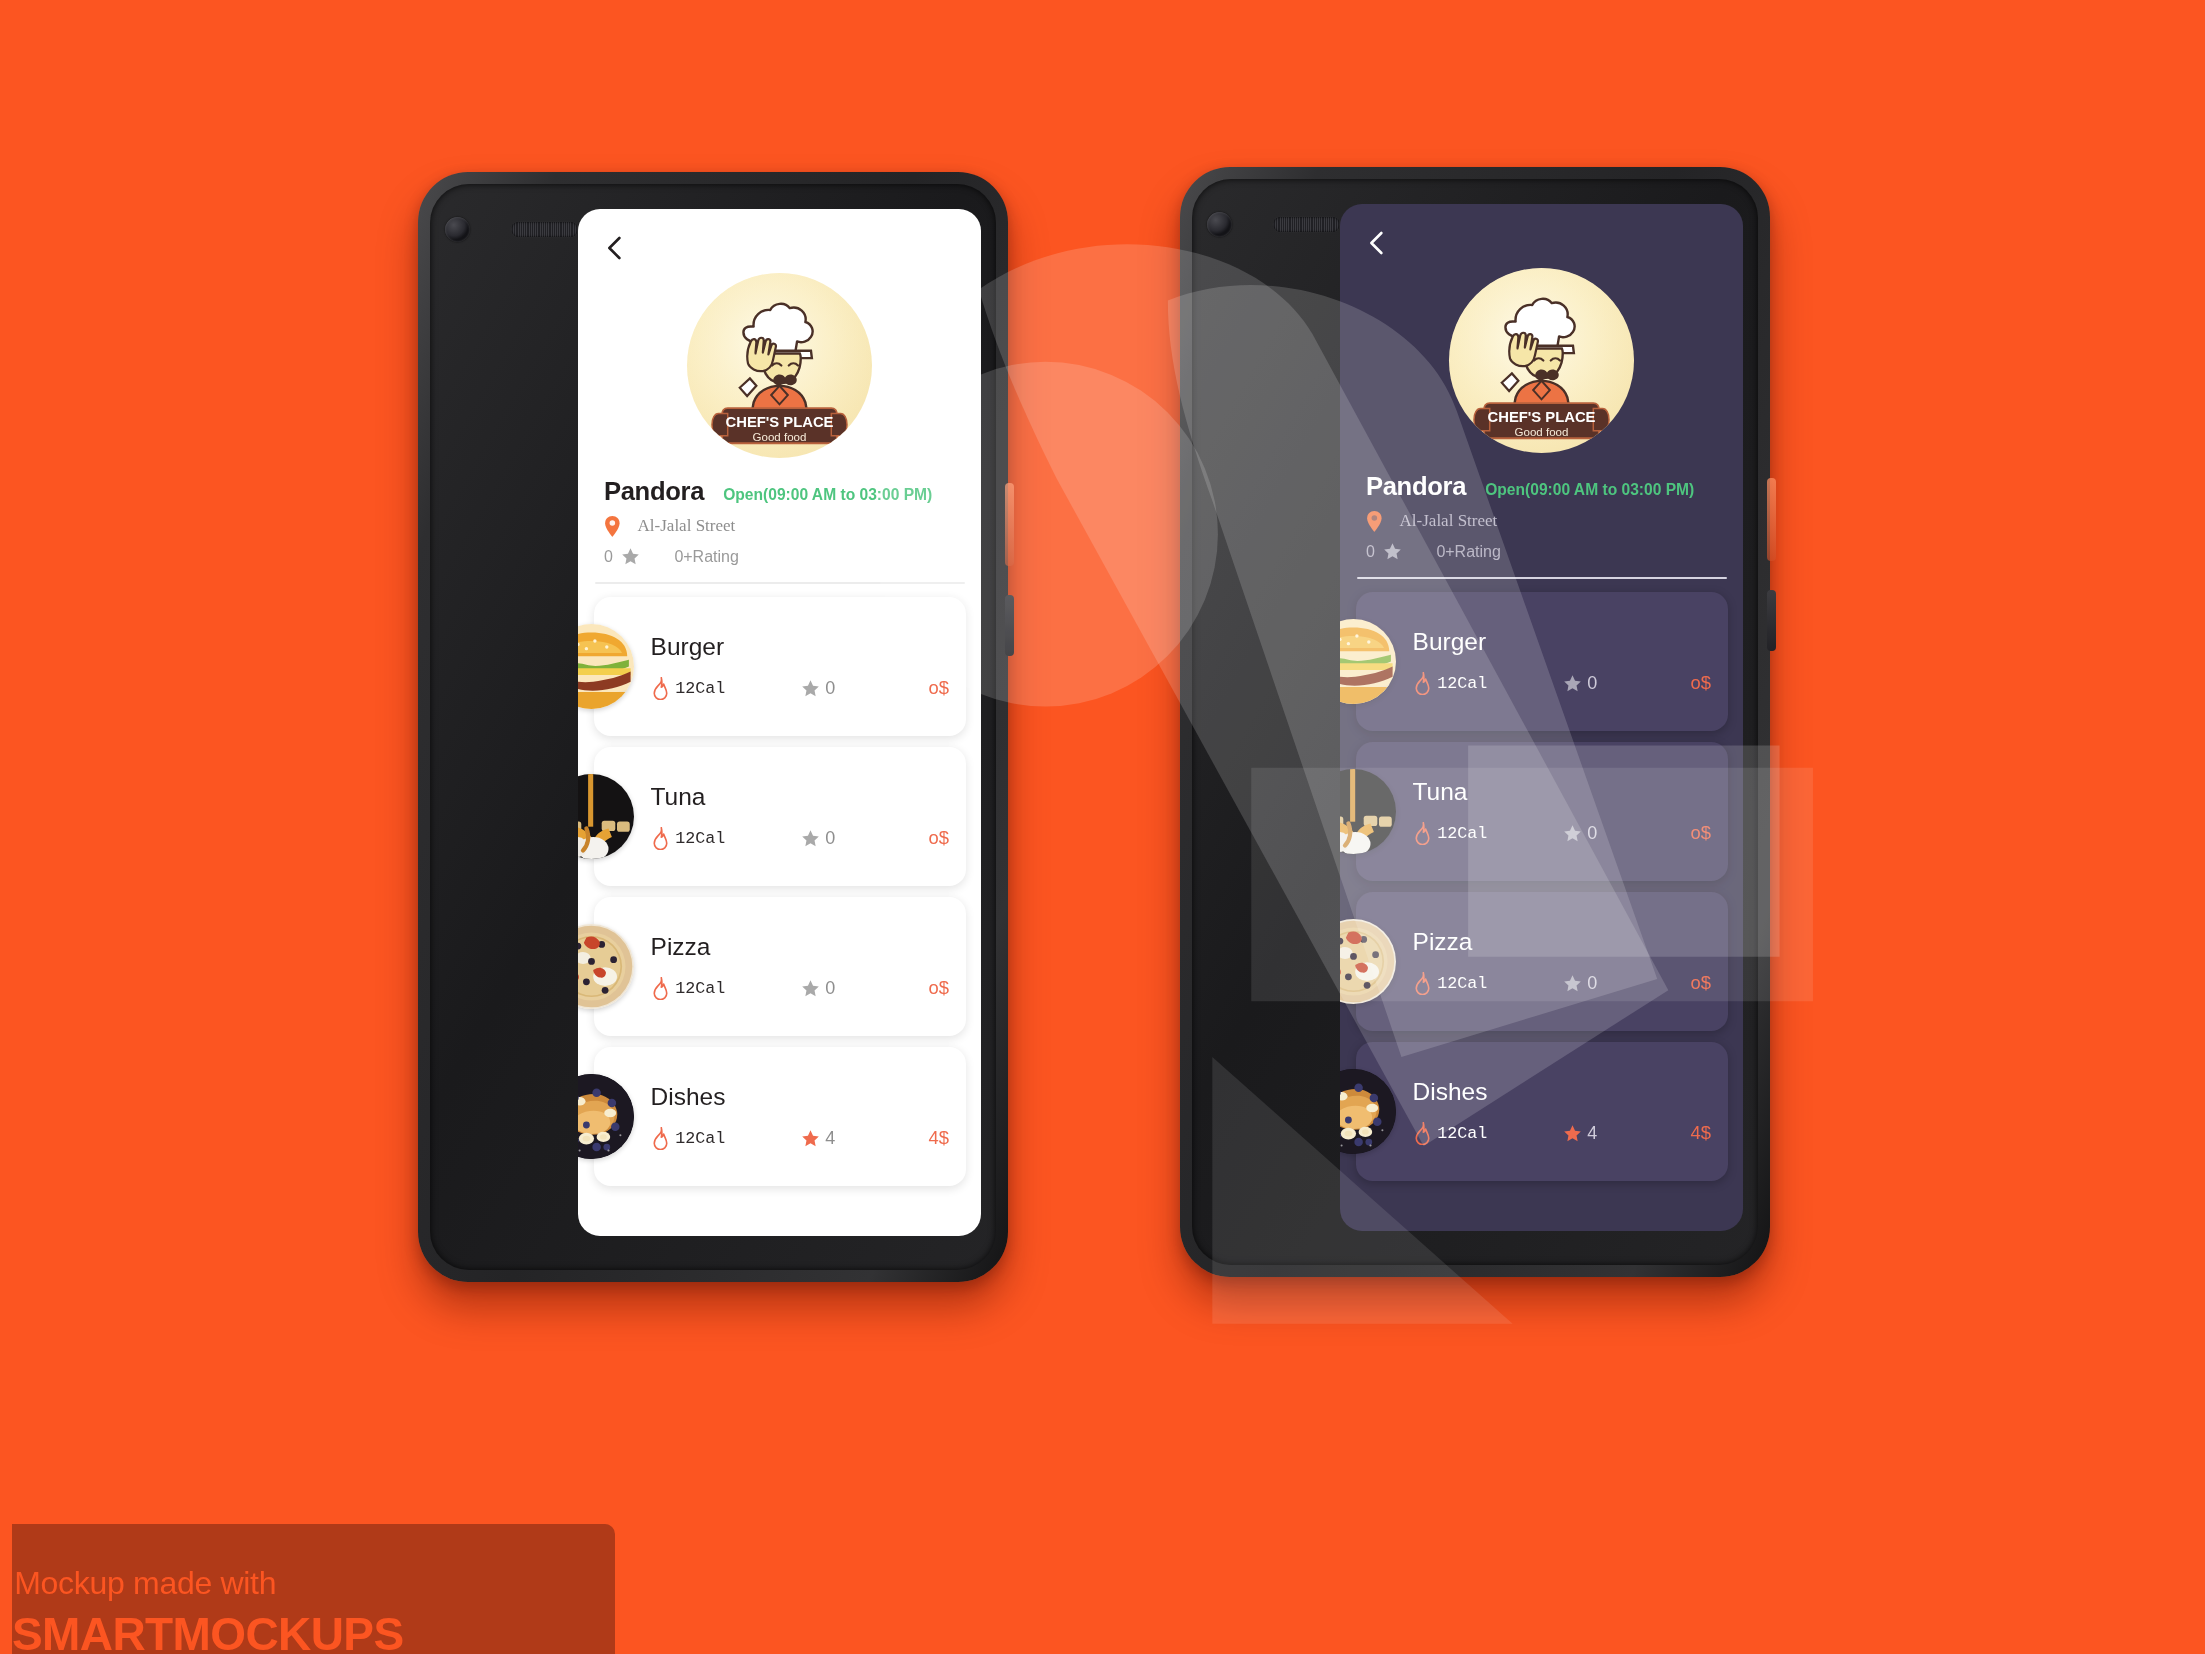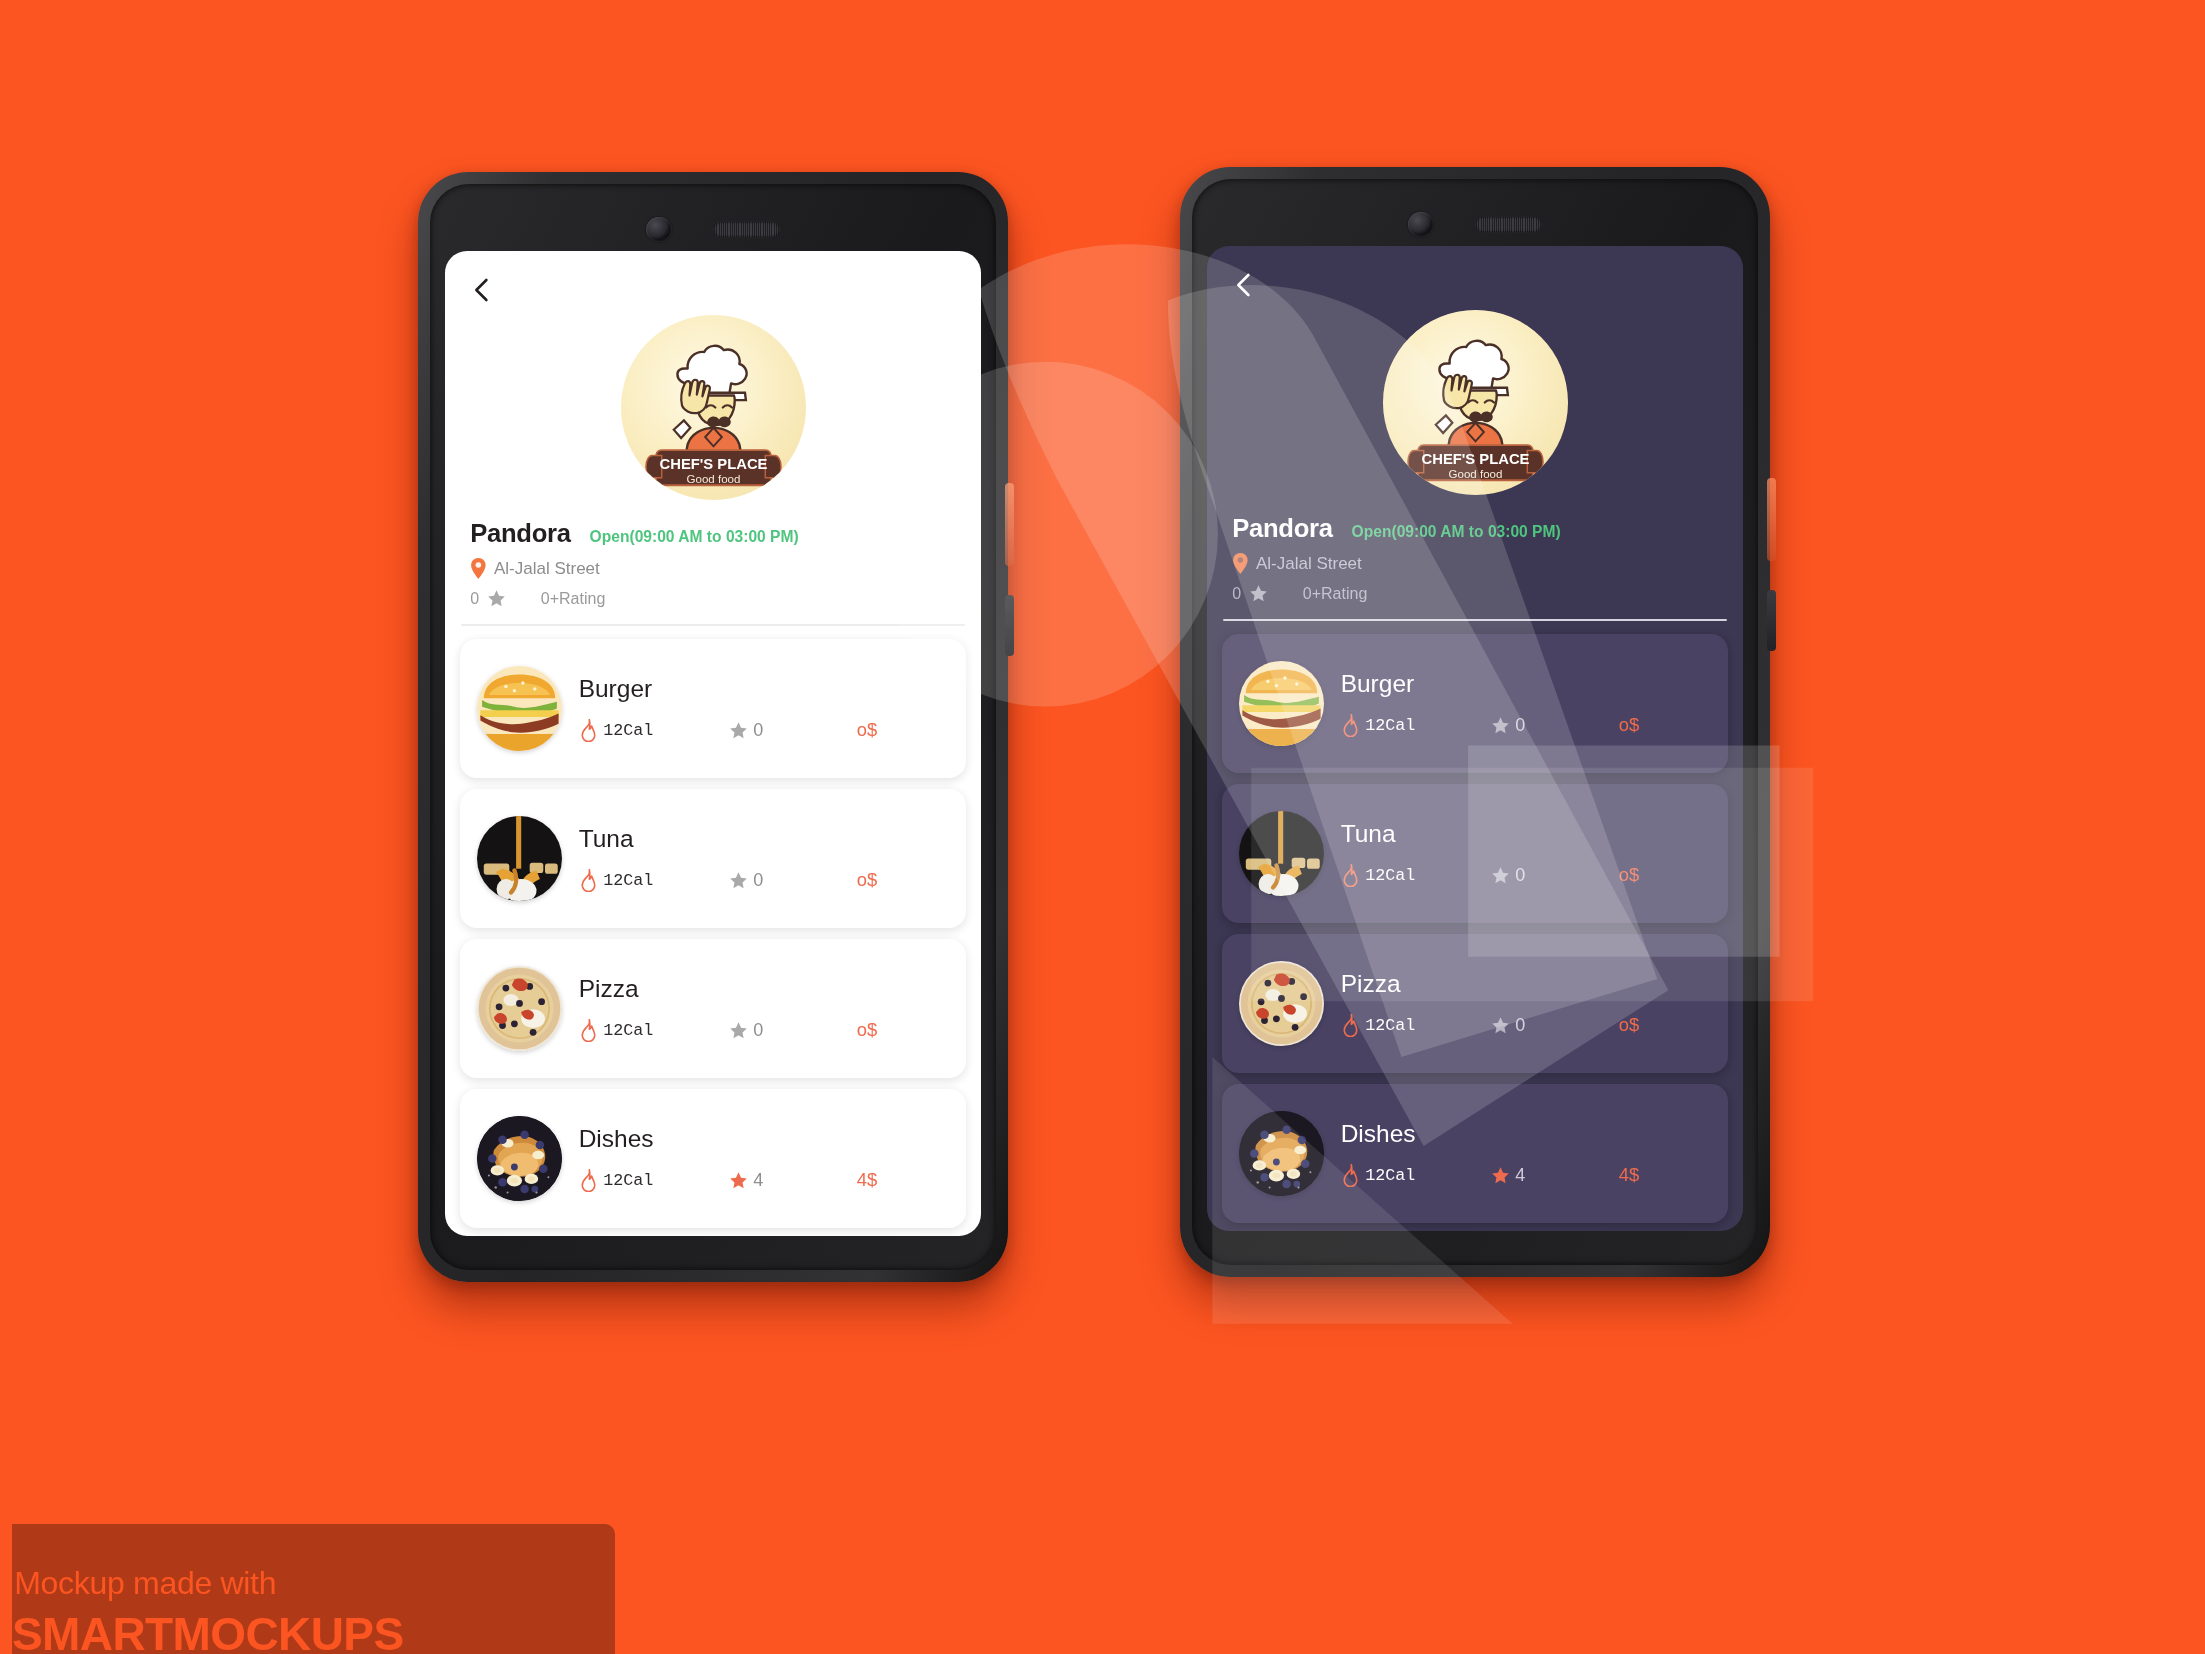--- a/index.html
+++ b/index.html
@@ -21,21 +21,21 @@
     background:linear-gradient(110deg,#4a4a4c 0%,#2e2e30 14%,#242426 50%,#323234 86%,#131314 100%);
     box-shadow:0 25.6px 39px rgba(90,12,0,.42), 0 5.6px 13.3px rgba(70,10,0,.3);
     padding:12.2px;
     z-index:10;
   }
   .phone-inner {
     width:100%; height:100%;
     border-radius:39px;
     background:linear-gradient(120deg,#2a2a2c,#1a1a1c 45%,#242426);
     padding:24.5px 14.5px 34px 14.5px;
-    display:flex; flex-direction:column;
+    display:flex; flex-direction:row;
     position:relative;
     box-shadow:inset 0 0 7.8px rgba(0,0,0,.8);
   }
   .bezel-top {
     height:42px; flex:0 0 42px;
     display:flex; align-items:center; justify-content:center;
     gap:41px; position:relative;
   }
   .cam {
     width:25.6px; height:25.6px; border-radius:50%;
@@ -73,21 +73,21 @@
   }
   .logo svg { position:absolute; left:0; top:0; width:100%; height:100%; }
 
   .info { padding:19px 25.6px 0 25.6px; }
   .name-row { display:flex; align-items:baseline; gap:19px; }
   .rest-name { font-size:25.6px; font-weight:bold; letter-spacing:-0.3px; }
   .app.light .rest-name { color:#231f20; }
   .app.dark  .rest-name { color:#ffffff; }
   .hours { font-size:15.6px; font-weight:bold; color:#4ec57f; }
 
-  .addr-row { display:flex; align-items:flex-end; gap:7px; margin-top:10px; }
+  .addr-row { display:flex; align-items:flex-start; gap:17px; margin-top:10px;font-family:Liberation Serif, serif; }
   .pin-ico { width:16.7px; height:21px; display:block; }
   .addr { font-size:17px; }
   .app.light .addr { color:#8d8d8d; }
   .app.dark  .addr { color:#b9b5c6; }
 
   .rate-row { display:flex; align-items:center; gap:7.8px; margin-top:10px; }
   .rate-num { font-size:16px; }
   .star-ico { width:19px; height:19px; display:block; }
   .rate-txt { font-size:16px; margin-left:27px; }
   .app.light .rate-num, .app.light .rate-txt { color:#9a9a9a; }

